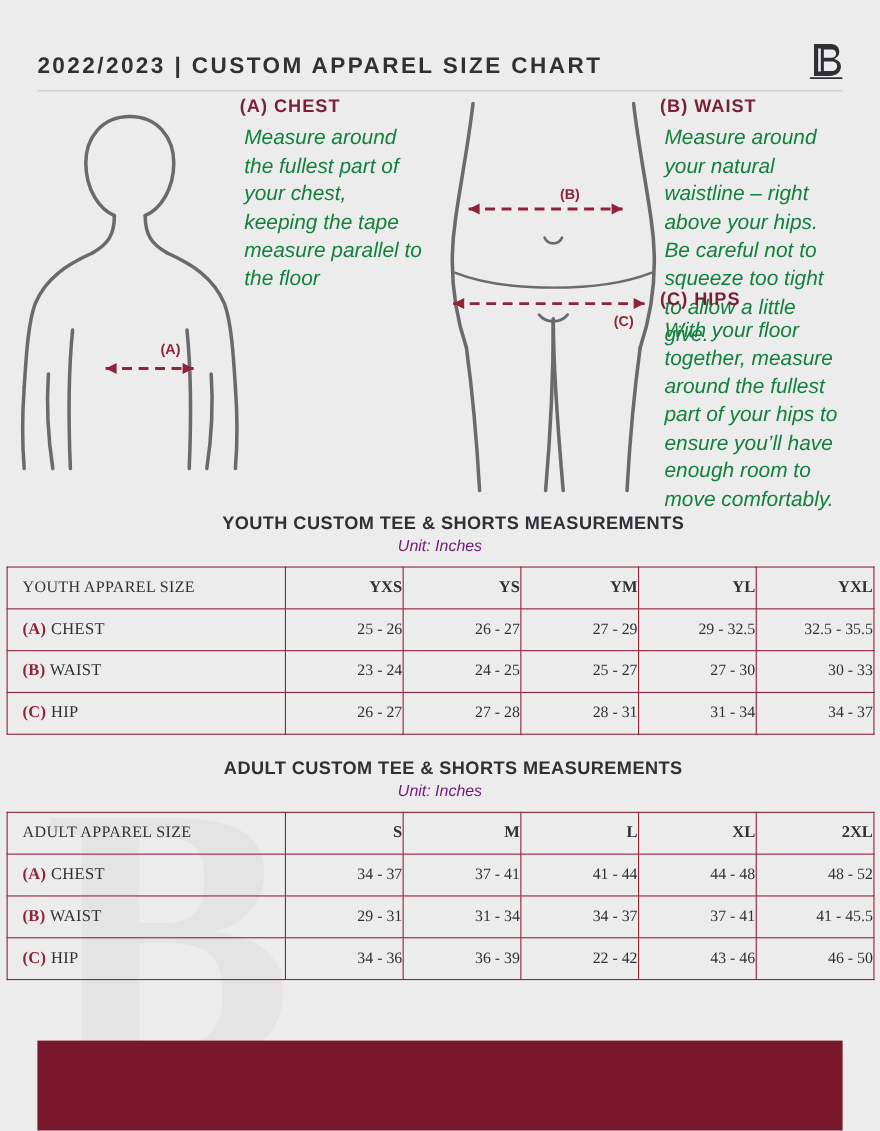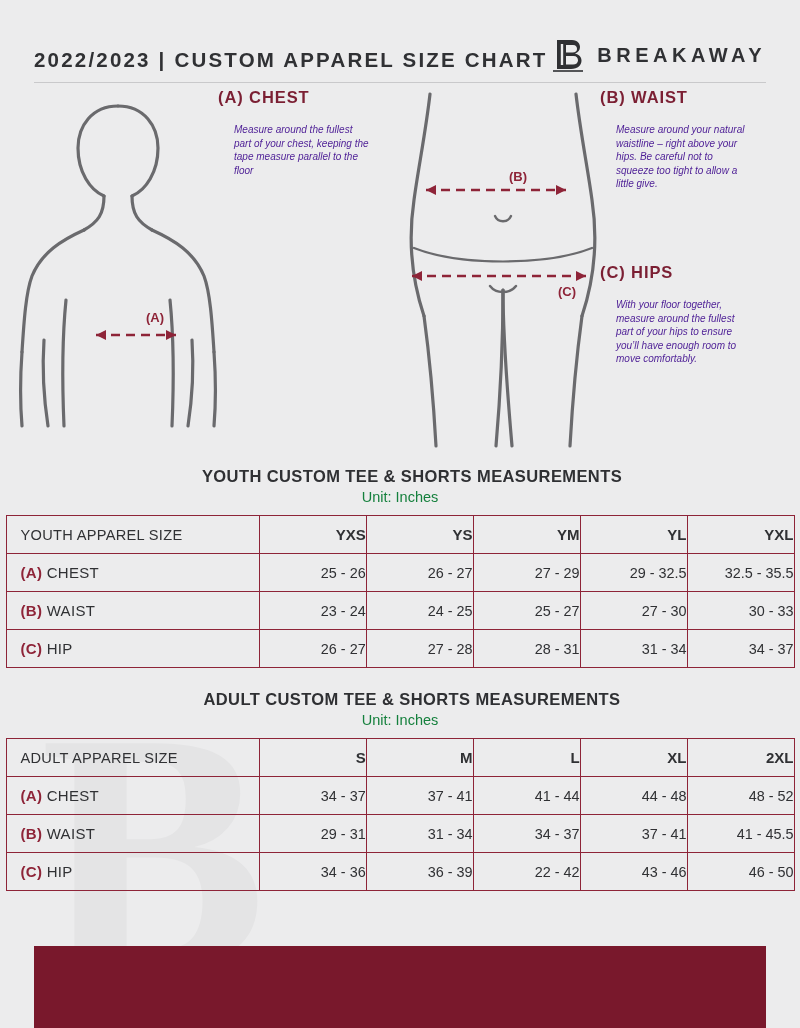--- a/index.html
+++ b/index.html
@@ -88,25 +88,25 @@
     z-index: 3;
   }
   .callout h3 {
     margin: 0 0 6px 0;
     font-size: 16.5px;
     font-weight: 700;
     letter-spacing: 0.9px;
     color: #7b1f33;
   }
   .callout p {
-    margin: 16px;
-    font-size: 10px;
+    margin: 4px;
+    font-size: 19px;
     line-height: 1.35;
     font-style: italic;
-    color: #4c1d95;
+    color: #15803d;
   }
   #callout-chest { left: 218px; top: 4px;  width: 170px; }
   #callout-waist { left: 600px; top: 4px;  width: 168px; }
   #callout-hips  { left: 600px; top: 179px; width: 168px; }
 
   
   .table-block {
     position: relative;
     z-index: 2;
     margin-top: 8px;
@@ -116,28 +116,30 @@
     font-size: 16.5px;
     font-weight: 700;
     letter-spacing: 0.4px;
     color: #2f3033;
     margin: 0;
     padding-left: 24px;
   }
   .table-unit {
     text-align: center;
     font-size: 14.5px;
-    color: #15803d;
+    font-style: italic;
+    color: #701a75;
     margin: 3px 0 10px 0;
   }
   table {
     border-collapse: collapse;
     width: 789px;
     margin: 0 auto;
     background: transparent;
+    font-family: Liberation Serif, serif;
   }
   table td, table th {
     border: 1px solid #8e2438;
     padding: 0;
     height: 38px;
     font-size: 14.4px;
     font-weight: 400;
     text-align: right;
     color: #303134;
   }
@@ -185,21 +187,20 @@
     <div class="brand">
       <span class="brand-mark">
         <svg width="30" height="34" viewBox="0 0 30 34">
           <path d="M4 2 L19 2 C25 2 27 6 27 9 C27 12 25 14.5 22 15.5 C26 16.5 28.5 19 28.5 22.5 C28.5 27 25 31 18 31 L4 31 Z" fill="#2f3033"></path>
           <path d="M9 6 L9 27" stroke="#ececed" stroke-width="2.4" fill="none"></path>
           <path d="M13 7 L20 7 C23 7 24 9 24 11 C24 13 22.5 14.5 19.5 14.5 L13 14.5 Z" fill="#ececed"></path>
           <path d="M13 18 L20.5 18 C23.5 18 25 20 25 22.3 C25 25 23 26.6 20 26.6 L13 26.6 Z" fill="#ececed"></path>
           <path d="M0 33 L30 33" stroke="#2f3033" stroke-width="1.6"></path>
         </svg>
       </span>
-      <span class="brand-name">BREAKAWAY</span>
     </div>
   </div>
   <div class="header-rule"></div>
 
   <div class="figures">
 
     <svg id="torso-svg" class="fig-svg" width="240" height="360" viewBox="0 0 240 360">
       <g fill="none" stroke="#6a6a6d" stroke-width="3.2" stroke-linecap="round">
 
         <path d="M100 16 C126 16 140 36 140 58 C140 82 128 100 114 106"></path>

